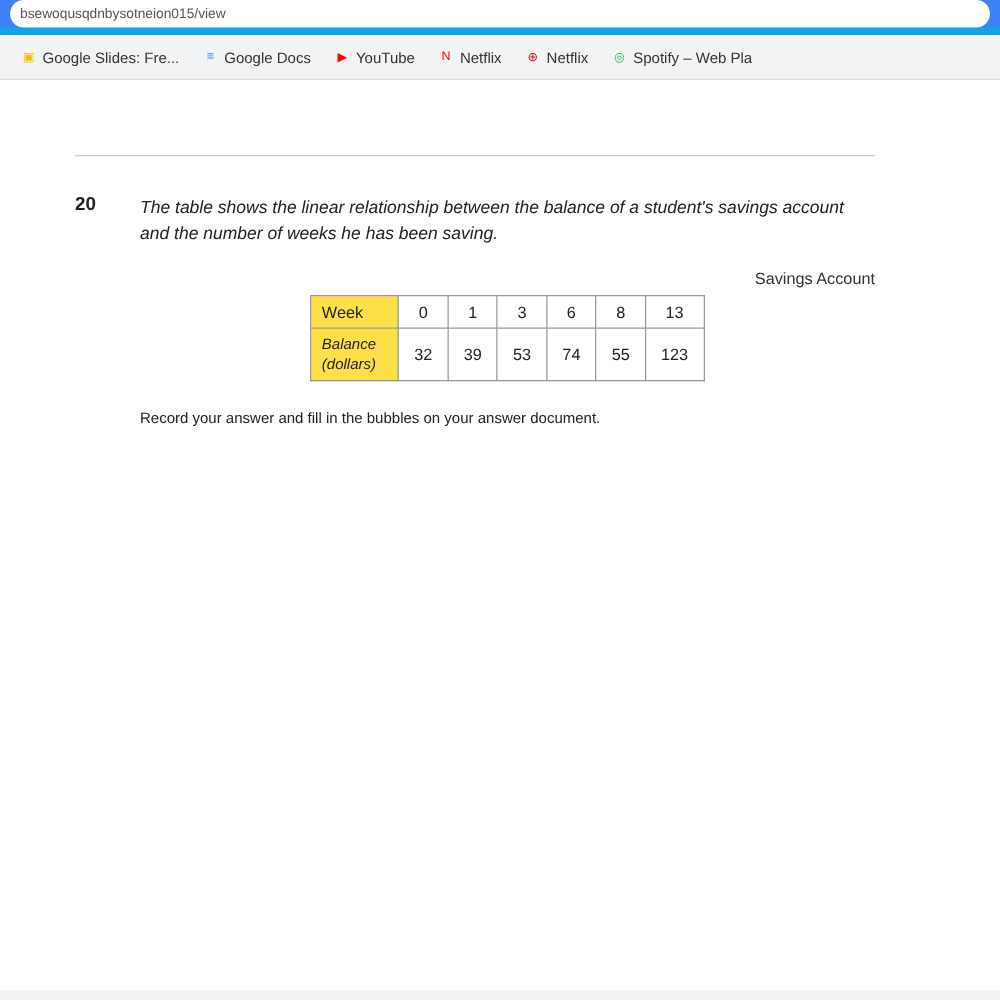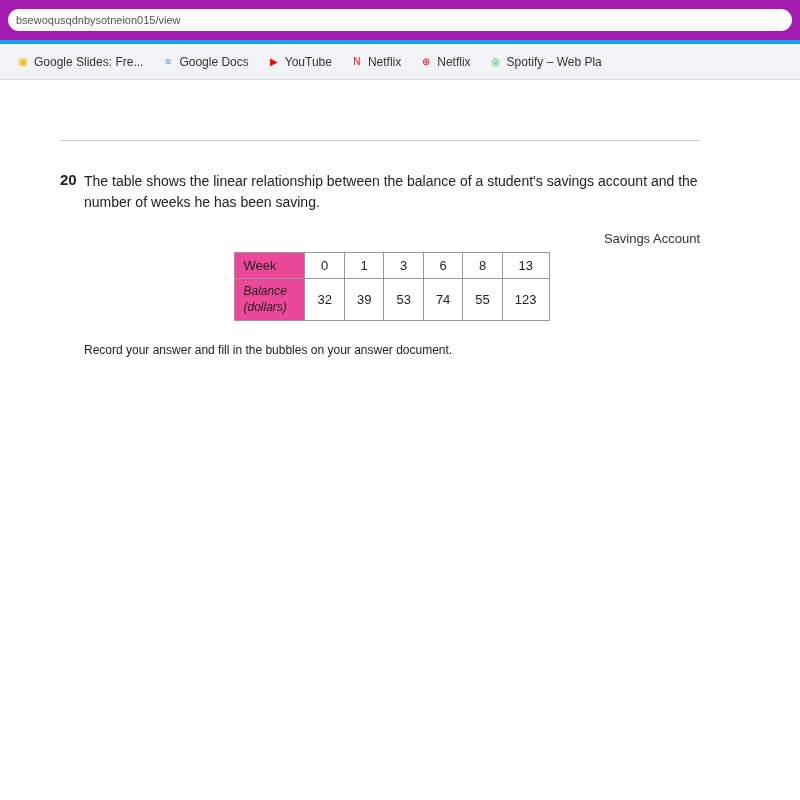--- a/index.html
+++ b/index.html
@@ -11,26 +11,26 @@
     body {
       width: 800px;
       height: 800px;
       background: #f1f3f4;
       font-family: Arial, sans-serif;
       overflow: hidden;
     }
 
     
     .browser-bar {
-      background: #a21caf;
-      height: 44px;
+      background: #3b82f6;
+      height: 28px;
       display: flex;
       align-items: center;
       padding: 0 8px;
-      border-bottom: 4px solid #0ea5e9;
+      border-bottom: 6px solid #0ea5e9;
     }
 
     .address-bar {
       background: #fff;
       border-radius: 12px;
       height: 22px;
       flex: 1;
       display: flex;
       align-items: center;
       padding: 0 8px;
@@ -95,39 +95,40 @@
     }
 
     .top-divider {
       border: none;
       border-top: 1px solid #ccc;
       margin-bottom: 30px;
     }
 
     .question-container {
       display: flex;
-      gap: 0;
+      gap: 28px;
     }
 
     .question-number {
       font-size: 15px;
       font-weight: bold;
       color: #222;
       min-width: 24px;
     }
 
     .question-body {
       flex: 1;
     }
 
     .question-text {
       font-size: 14px;
       color: #222;
       line-height: 1.5;
       margin-bottom: 18px;
+      font-style: italic;
     }
 
     .table-section {
       margin-bottom: 20px;
     }
 
     .table-title {
       text-align: right;
       font-size: 13px;
       color: #333;
@@ -147,21 +148,21 @@
       font-size: 13px;
       text-align: center;
       color: #222;
     }
 
     .savings-table .row-header {
       text-align: left;
       font-weight: normal;
       padding: 5px 8px;
       min-width: 70px;
-      background: #ec4899;
+      background: #fde047;
     }
 
     .savings-table .row-header-balance {
       font-weight: normal;
       font-size: 12px;
       line-height: 1.3;
       font-style: italic;
     }
 
     .follow-up-text {

